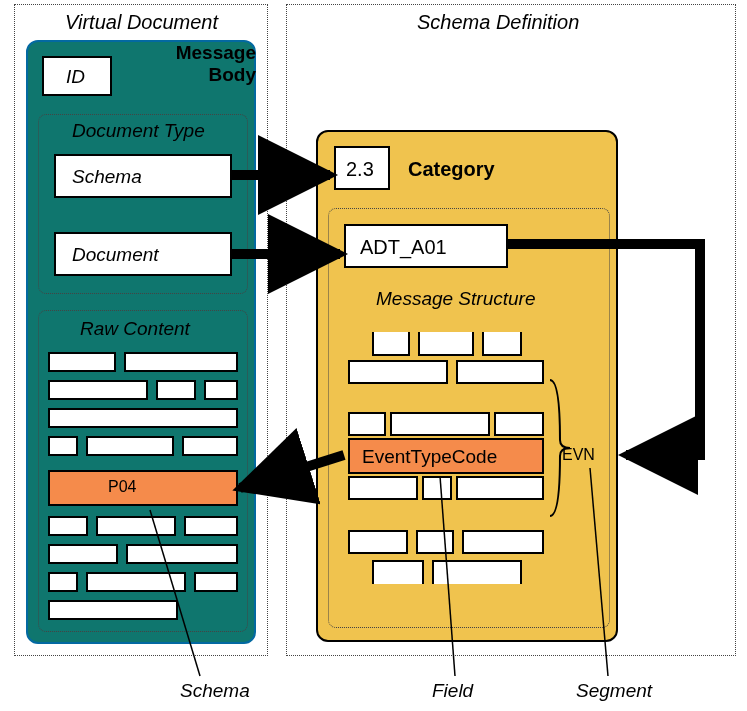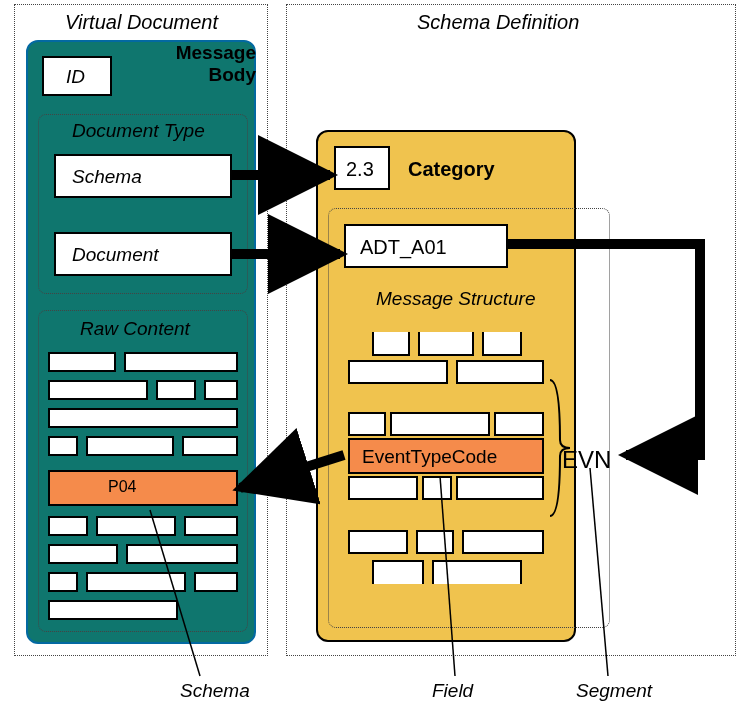--- a/index.html
+++ b/index.html
@@ -68,21 +68,21 @@
   <div class="raw-block" style="left:20px; top:502px; width:70px;"></div>
   <div class="raw-block" style="left:98px; top:502px; width:112px;"></div>
 
   <div class="raw-block" style="left:20px; top:530px; width:30px;"></div>
   <div class="raw-block" style="left:58px; top:530px; width:100px;"></div>
   <div class="raw-block" style="left:166px; top:530px; width:44px;"></div>
 
   <div class="raw-block" style="left:20px; top:558px; width:130px;"></div>
 </div>
 
-<div class="yellow-box" style="left:316px; top:130px; width:260px; height:512px;">
+<div class="yellow-box" style="left:316px; top:130px; width:302px; height:512px;">
   <div class="white-box" style="left:16px; top:14px; width:56px; height:44px;"></div>
   <div class="label" style="left:28px; top:26px; font-size:20px;">2.3</div>
   <div class="label bold" style="left:90px; top:26px; font-size:20px;">Category</div>
 
   <div class="dotted-sub" style="left:10px; top:76px; width:282px; height:420px;"></div>
   <div class="white-box" style="left:26px; top:92px; width:164px; height:44px;"></div>
   <div class="label" style="left:42px; top:104px; font-size:20px;">ADT_A01</div>
   <div class="label italic" style="left:58px; top:156px;font-style:italic;">Message Structure</div>
 
   <div class="raw-block" style="left:54px; top:200px; width:38px; height:24px; border-top:none;"></div>
@@ -103,21 +103,21 @@
   <div class="raw-block" style="left:104px; top:344px; width:30px; height:24px;"></div>
   <div class="raw-block" style="left:138px; top:344px; width:88px; height:24px;"></div>
 
   <div class="raw-block" style="left:30px; top:398px; width:60px; height:24px;"></div>
   <div class="raw-block" style="left:98px; top:398px; width:38px; height:24px;"></div>
   <div class="raw-block" style="left:144px; top:398px; width:82px; height:24px;"></div>
 
   <div class="raw-block" style="left:54px; top:428px; width:52px; height:24px; border-bottom:none;"></div>
   <div class="raw-block" style="left:114px; top:428px; width:90px; height:24px; border-bottom:none;"></div>
 
-  <div class="label" style="left:244px; top:314px; font-size:24px;text-align:center;">EVN</div>
+  <div class="label" style="left:244px; top:314px; font-size:16px;text-align:center;">EVN</div>
 </div>
 
 <div class="label italic" style="left:180px; top:680px;">Schema</div>
 <div class="label italic" style="left:432px; top:680px;">Field</div>
 <div class="label italic" style="left:576px; top:680px;">Segment</div>
 
 <svg class="overlay" width="747" height="711">
   <defs>
     <marker id="arrow" viewBox="0 0 10 10" refX="9" refY="5" markerWidth="8" markerHeight="8" orient="auto-start-reverse">
       <path d="M 0 0 L 10 5 L 0 10 z" fill="#000"></path>

